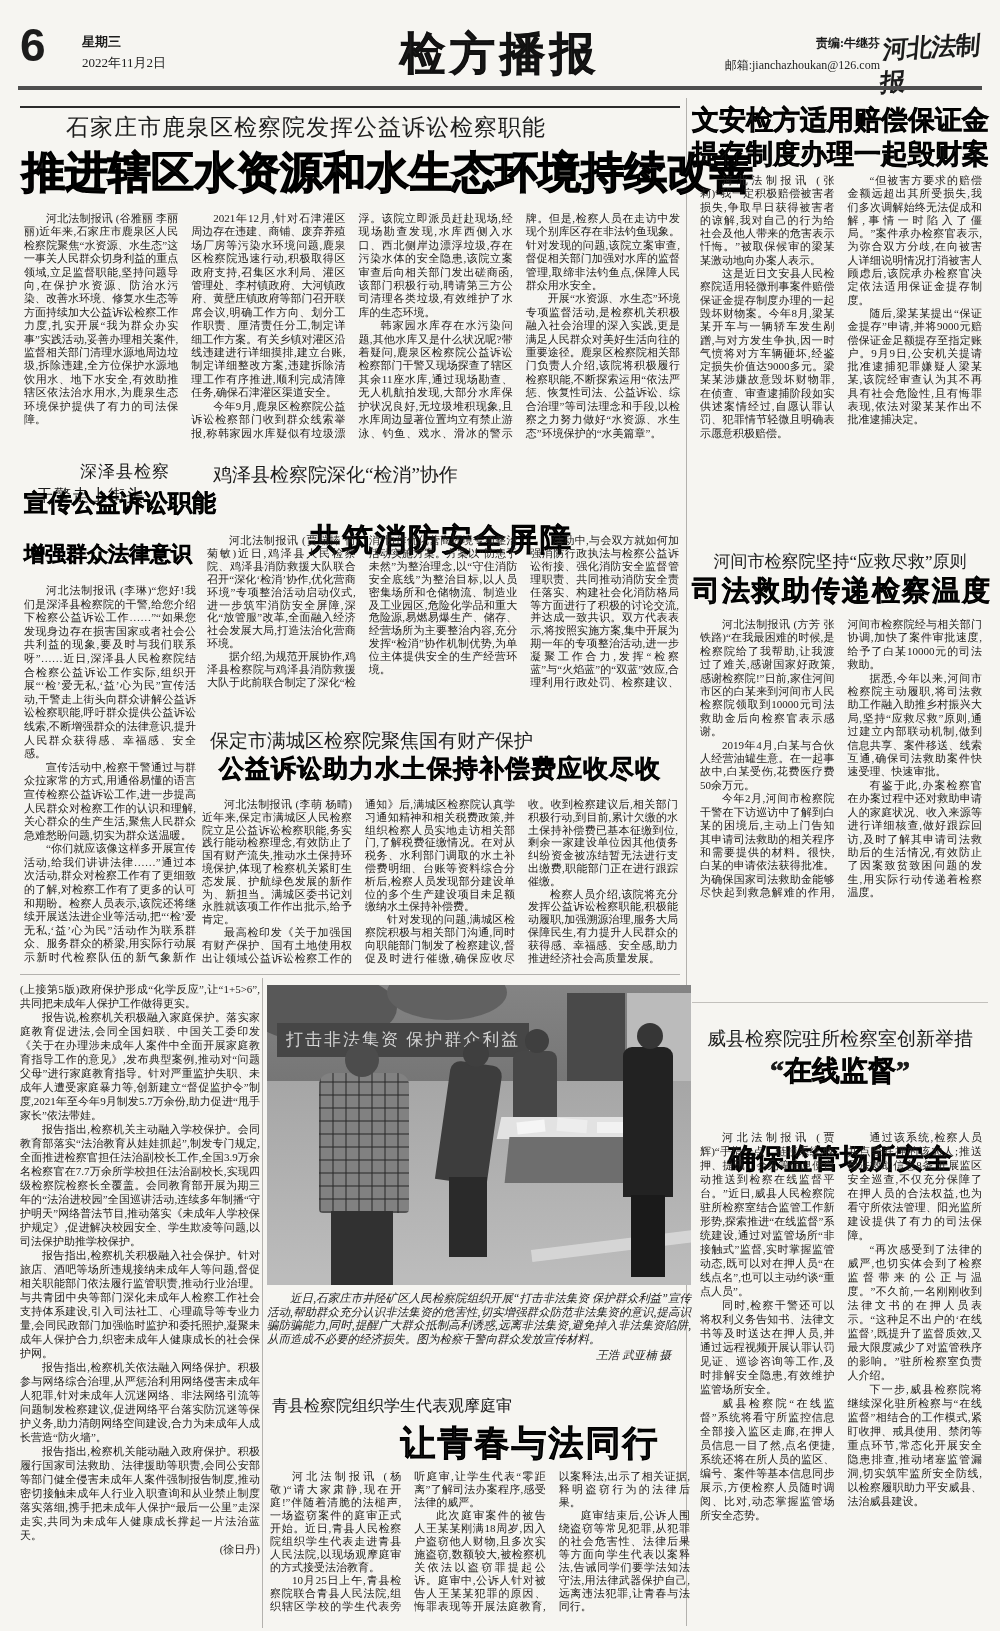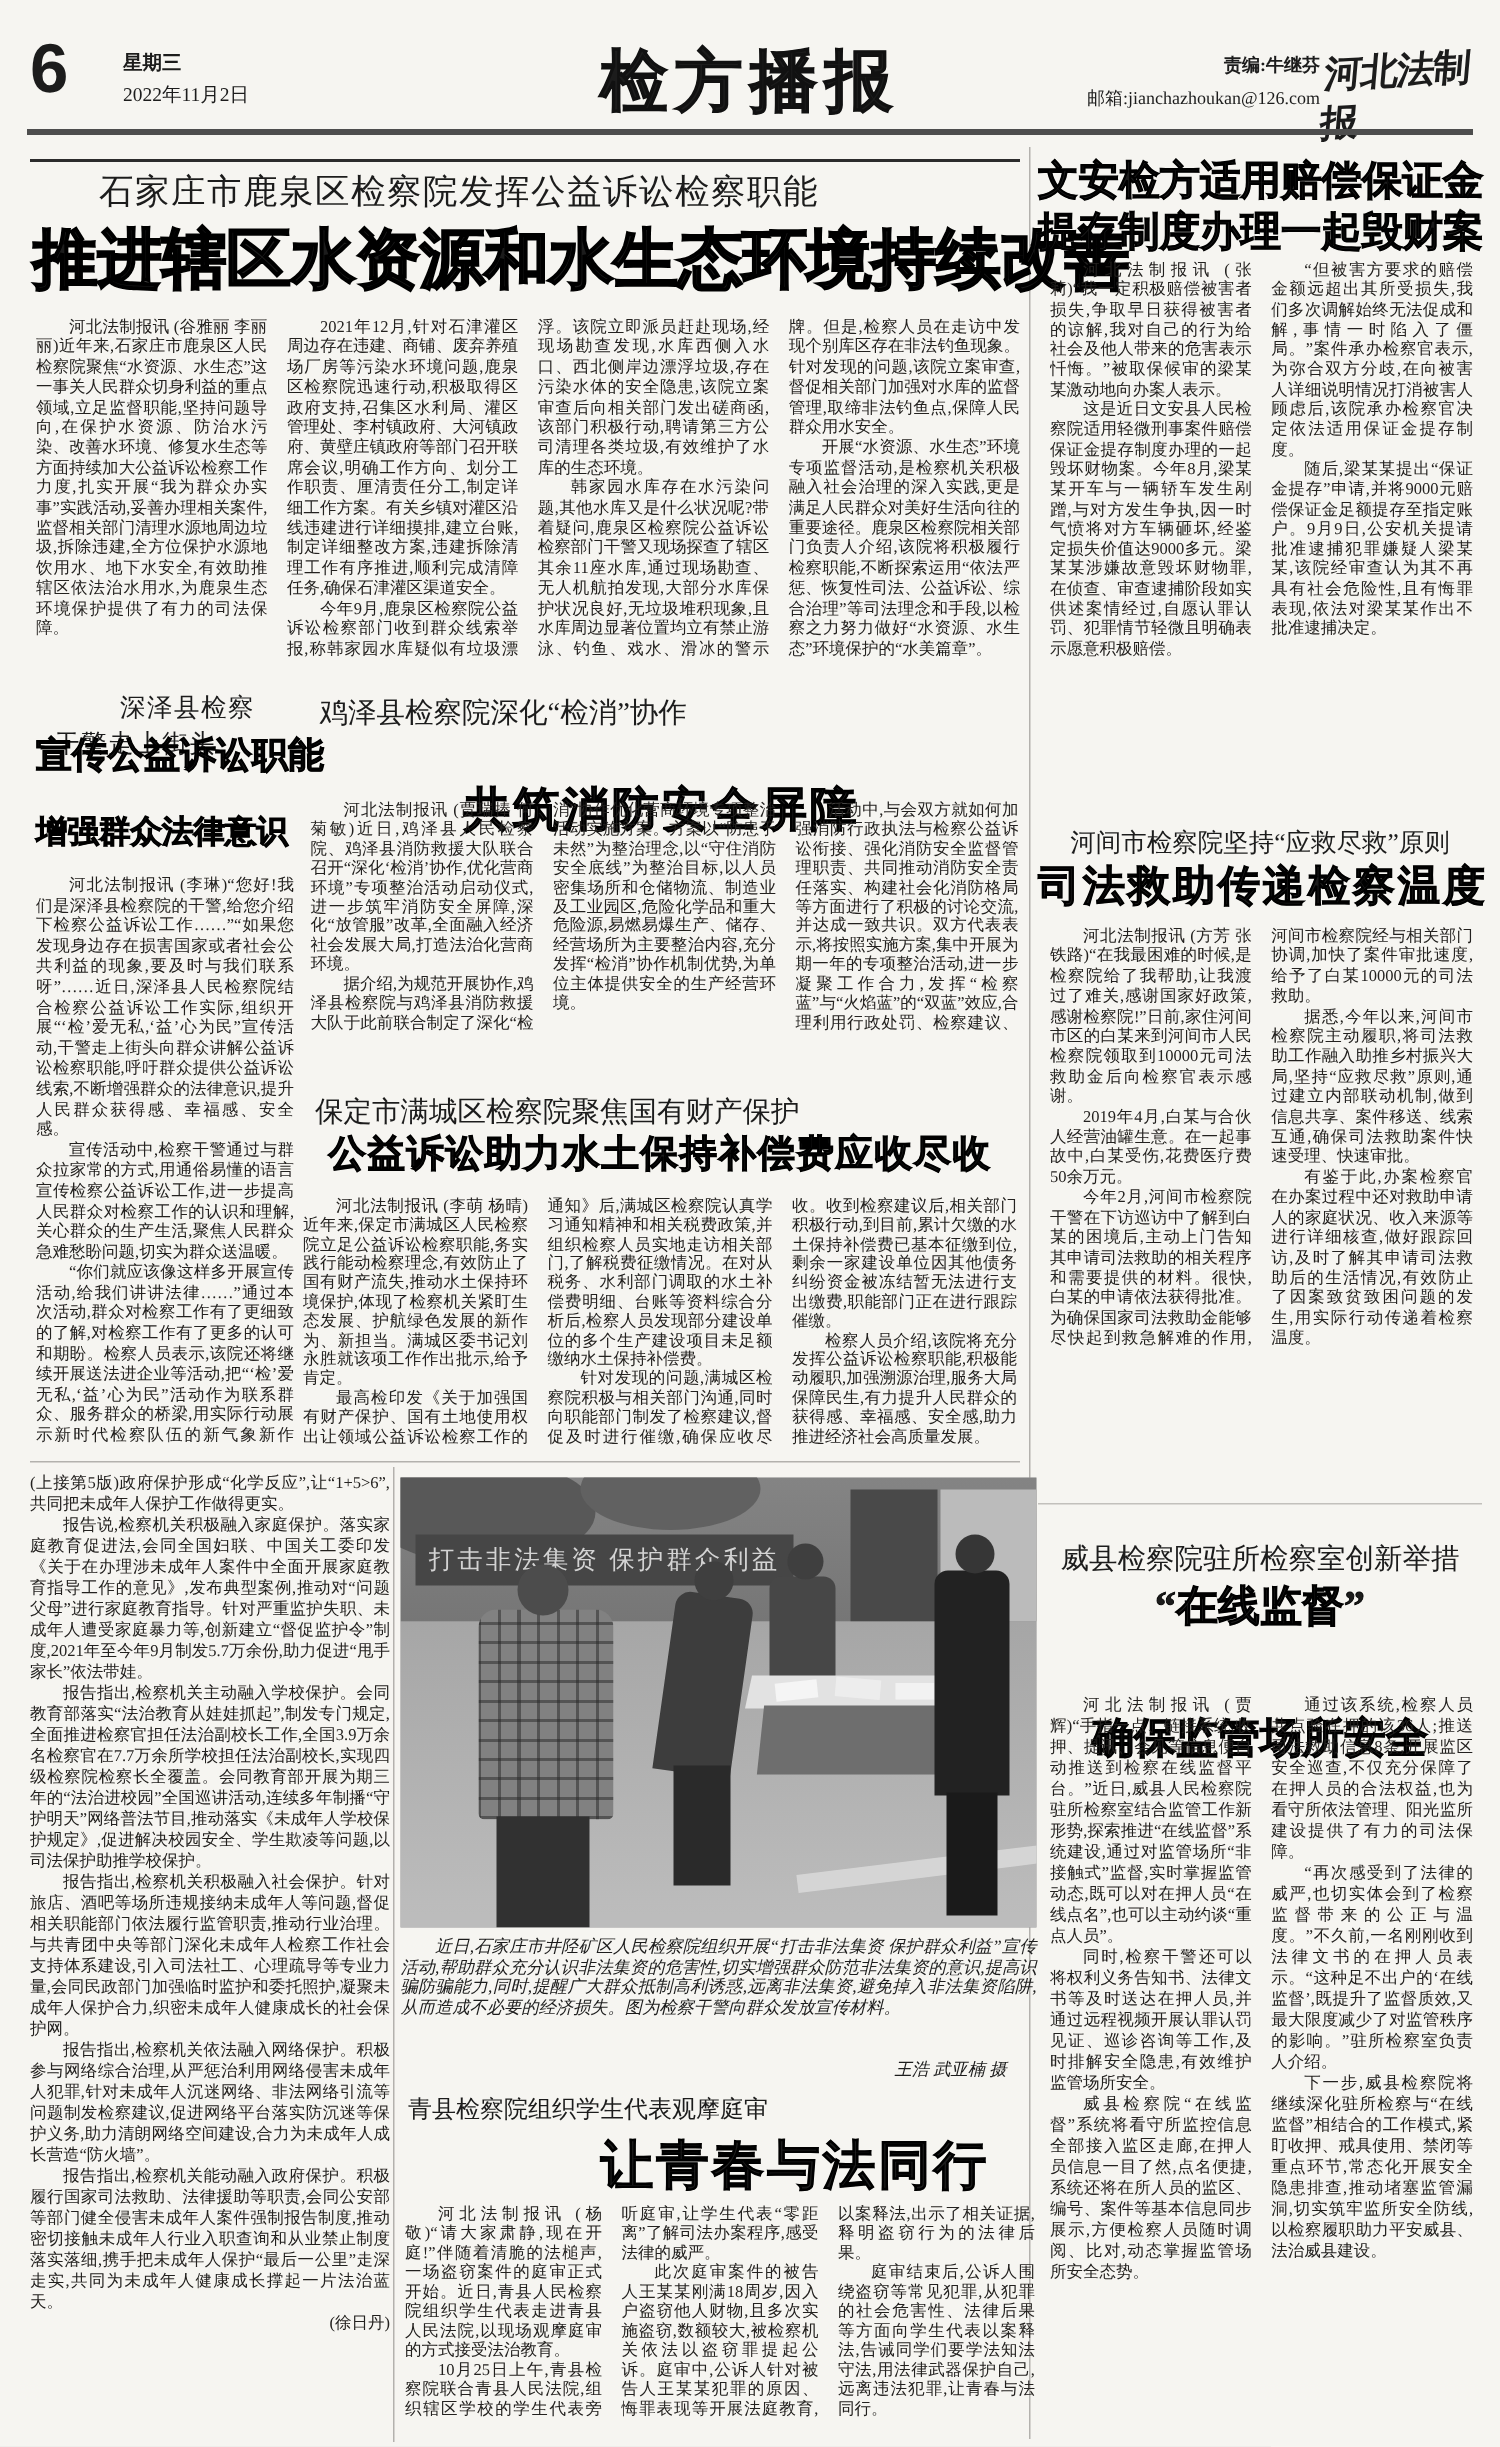--- a/index.html
+++ b/index.html
@@ -127,21 +127,21 @@
   .fig2-legs  { left:182px; top:192px; width:38px; height:80px; background:#262626; }
   .fig3-torso { left:246px; top:66px; width:44px; height:78px; background:#454545; border-radius:8px 8px 0 0; }
   .fig3-head  { left:258px; top:44px; width:24px; height:24px; }
   .fig4-torso { left:356px; top:62px; width:50px; height:150px; background:#1e1e1e; border-radius:9px 9px 0 0; }
   .fig4-head  { left:370px; top:38px; width:26px; height:26px; background:#333; }
   .fig4-legs  { left:364px; top:210px; width:34px; height:82px; background:#161616; }
 
   .photo-caption { left:267px; top:1292px; width:424px; font-size:11.5px; line-height:13.5px;
                    text-align:justify; font-style:italic; }
   .photo-caption p { margin:0; text-indent:2em; }
-  .photo-credit  { left:267px; top:1348px; width:404px; text-align:right; font-size:11.5px; font-style:italic;margin-top:24px; }
+  .photo-credit  { left:267px; top:1348px; width:404px; text-align:right; font-size:11.5px; font-style:italic; }
 </style>
 </head>
 <body>
 
 <div class="page">
 
   <div class="abs page-num">6</div>
   <div class="abs weekday">星期三</div>
   <div class="abs pub-date">2022年11月2日</div>
   <div class="abs section-title">检方播报</div>

